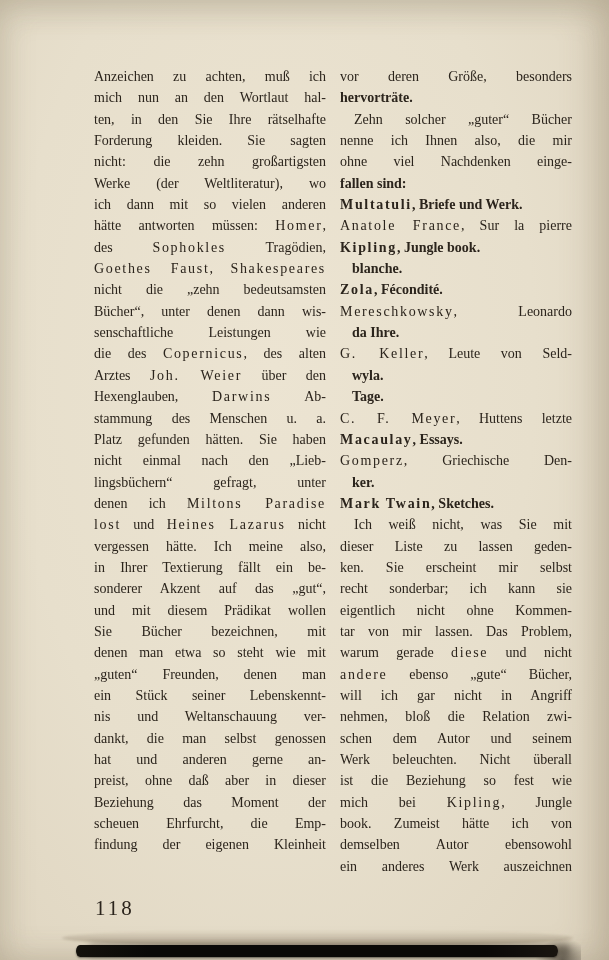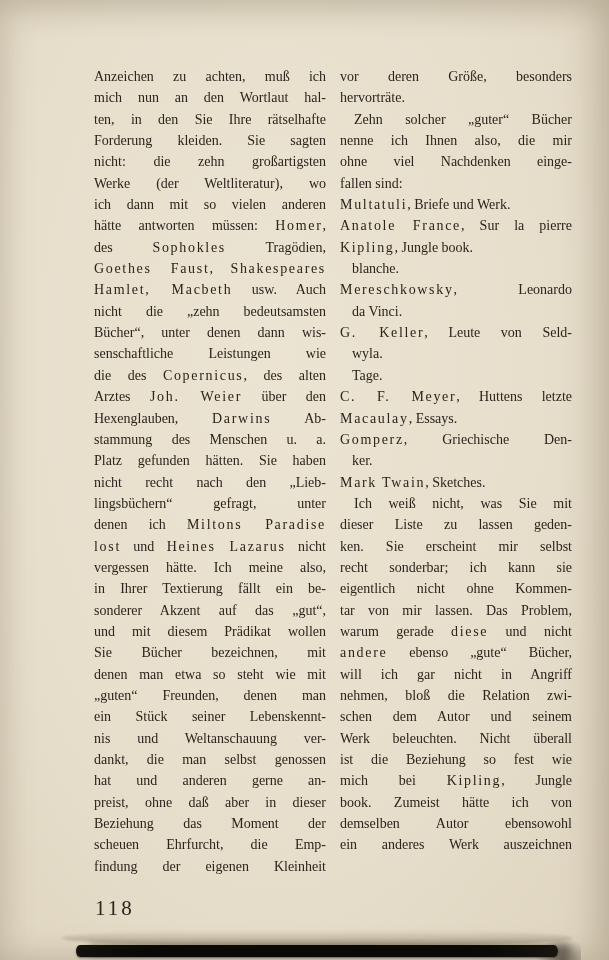--- a/index.html
+++ b/index.html
@@ -33,20 +33,21 @@
     height: 21.35px;
     line-height: 21.35px;
     text-align: justify;
     text-align-last: justify;
     white-space: normal;
     overflow: visible;
   }
   .line.nojust {
     text-align: left;
     text-align-last: left;
+    font-weight: bold;
   }
   .line.indent { text-indent: 14px; }
   .line.hang   { text-indent: 12px; }
   .sperr { letter-spacing: 0.12em; }
   .pagenum {
     position: absolute;
     left: 95px; top: 896px;
     font-size: 21px;
     letter-spacing: 3px;
     color: var(--ink, #2b241c);
@@ -84,30 +85,29 @@
         <div class="line"><span>Anzeichen zu achten, muß ich</span></div>
         <div class="line"><span>mich nun an den Wortlaut hal-</span></div>
         <div class="line"><span>ten, in den Sie Ihre rätselhafte</span></div>
         <div class="line"><span>Forderung kleiden. Sie sagten</span></div>
         <div class="line"><span>nicht: die zehn großartigsten</span></div>
         <div class="line"><span>Werke (der Weltliteratur), wo</span></div>
         <div class="line"><span>ich dann mit so vielen anderen</span></div>
         <div class="line"><span>hätte antworten müssen: </span><span class="sperr">Homer</span><span>,</span></div>
         <div class="line"><span>des </span><span class="sperr">Sophokles</span><span> Tragödien,</span></div>
         <div class="line"><span class="sperr">Goethes Faust</span><span>, </span><span class="sperr">Shakespeares</span></div>
-        <div class="line"><span class="sperr">Hamlet, Macbeth</span><span> usw. Auch</span></div>
         <div class="line"><span>nicht die „zehn bedeutsamsten</span></div>
         <div class="line"><span>Bücher“, unter denen dann wis-</span></div>
         <div class="line"><span>senschaftliche Leistungen wie</span></div>
         <div class="line"><span>die des </span><span class="sperr">Copernicus</span><span>, des alten</span></div>
         <div class="line"><span>Arztes </span><span class="sperr">Joh. Weier</span><span> über den</span></div>
         <div class="line"><span>Hexenglauben, </span><span class="sperr">Darwins</span><span> Ab-</span></div>
         <div class="line"><span>stammung des Menschen u. a.</span></div>
         <div class="line"><span>Platz gefunden hätten. Sie haben</span></div>
-        <div class="line"><span>nicht recht nach den „Lieb-</span></div>
+        <div class="line"><span>nicht einmal nach den „Lieb-</span></div>
         <div class="line"><span>lingsbüchern“ gefragt, unter</span></div>
         <div class="line"><span>denen ich </span><span class="sperr">Miltons Paradise</span></div>
         <div class="line"><span class="sperr">lost</span><span> und </span><span class="sperr">Heines Lazarus</span><span> nicht</span></div>
         <div class="line"><span>vergessen hätte. Ich meine also,</span></div>
         <div class="line"><span>in Ihrer Textierung fällt ein be-</span></div>
         <div class="line"><span>sonderer Akzent auf das „gut“,</span></div>
         <div class="line"><span>und mit diesem Prädikat wollen</span></div>
         <div class="line"><span>Sie Bücher bezeichnen, mit</span></div>
         <div class="line"><span>denen man etwa so steht wie mit</span></div>
         <div class="line"><span>„guten“ Freunden, denen man</span></div>
@@ -124,22 +124,23 @@
         <div class="line"><span>vor deren Größe, besonders</span></div>
         <div class="line nojust"><span>hervorträte.</span></div>
         <div class="line indent"><span>Zehn solcher „guter“ Bücher</span></div>
         <div class="line"><span>nenne ich Ihnen also, die mir</span></div>
         <div class="line"><span>ohne viel Nachdenken einge-</span></div>
         <div class="line nojust"><span>fallen sind:</span></div>
         <div class="line nojust"><span class="sperr">Multatuli</span><span>, Briefe und Werk.</span></div>
         <div class="line"><span class="sperr">Anatole France</span><span>, Sur la pierre</span></div>
         <div class="line nojust"><span class="sperr">Kipling</span><span>, Jungle book.</span></div>
         <div class="line nojust hang"><span>blanche.</span></div>
+        <div class="line nojust"><span class="sperr">Zola</span><span>, Fécondité.</span></div>
         <div class="line"><span class="sperr">Mereschkowsky</span><span>, Leonardo</span></div>
-        <div class="line nojust hang"><span>da Vinci.</span></div>
+        <div class="line nojust hang"><span>da Ihre.</span></div>
         <div class="line"><span class="sperr">G. Keller</span><span>, Leute von Seld-</span></div>
         <div class="line nojust hang"><span>wyla.</span></div>
         <div class="line nojust hang"><span>Tage.</span></div>
         <div class="line"><span class="sperr">C. F. Meyer</span><span>, Huttens letzte</span></div>
         <div class="line nojust"><span class="sperr">Macaulay</span><span>, Essays.</span></div>
         <div class="line"><span class="sperr">Gomperz</span><span>, Griechische Den-</span></div>
         <div class="line nojust hang"><span>ker.</span></div>
         <div class="line nojust"><span class="sperr">Mark Twain</span><span>, Sketches.</span></div>
         <div class="line indent"><span>Ich weiß nicht, was Sie mit</span></div>
         <div class="line"><span>dieser Liste zu lassen geden-</span></div>

